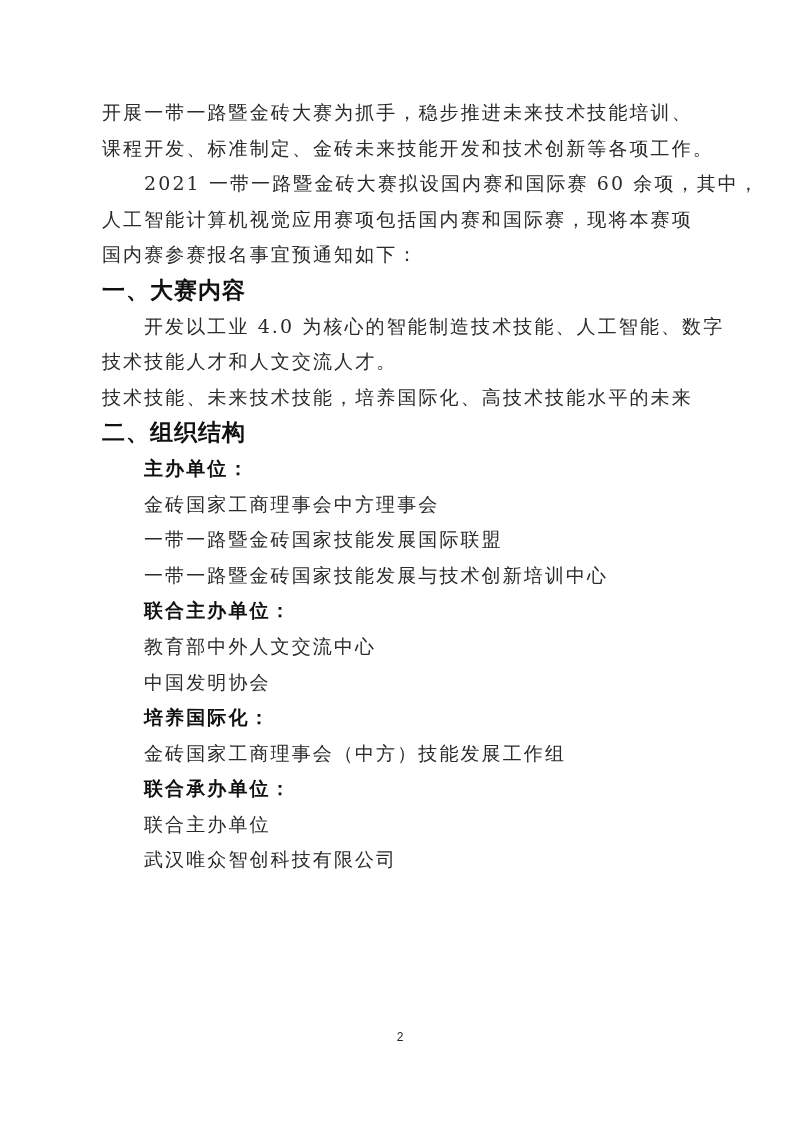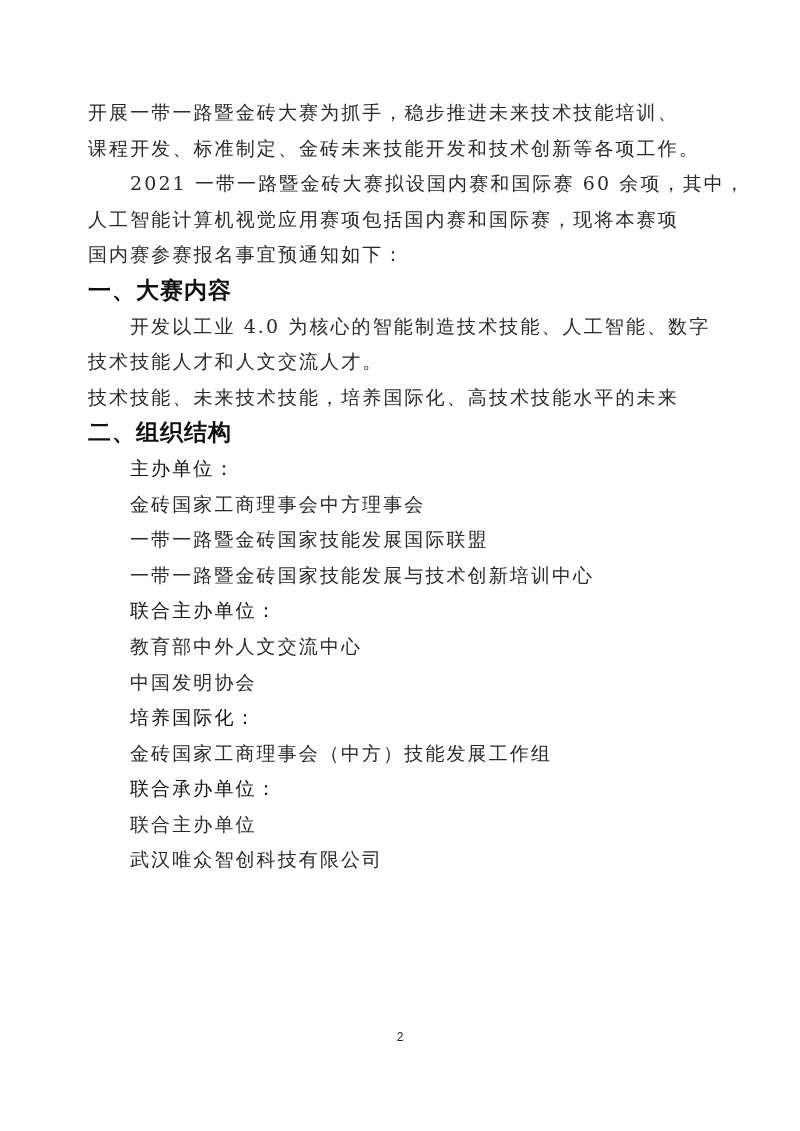--- a/index.html
+++ b/index.html
@@ -1,38 +1,38 @@
 <!DOCTYPE html>
 <html><head>
 <meta charset="utf-8">
 <style>
   html, body { margin: 0; padding: 0; background: #ffffff; }
   body { width: 800px; height: 1131px; position: relative; overflow: hidden; }
   .page { position: absolute; left: 0; top: 0; width: 800px; height: 1131px; background: #fff; }
-  .content { position: absolute; left: 88px; top: 95px; width: 610px; }
+  .content { position: absolute; left: 102px; top: 95px; width: 610px; }
   .line {
     font-family: "DejaVu Serif", "Liberation Serif", serif;
     font-size: 19px;
     color: #2a2a2a;
     height: 35.6px;
     line-height: 35.6px;
     letter-spacing: 2.1px;
     white-space: nowrap;
   }
   .indent { padding-left: 42px; }
   .heading {
     font-family: "DejaVu Sans", "Liberation Sans", sans-serif;
     font-weight: bold;
     font-size: 23px;
     color: #111;
     letter-spacing: 1px;
   }
   .subheading {
     font-family: "DejaVu Serif", "Liberation Serif", serif;
-    font-weight: normal;
+    font-weight: bold;
     color: #111;
     padding-left: 42px;
   }
   .org { padding-left: 42px; }
   .page-number {
     position: absolute; left: 0; width: 800px; top: 1030px;
     text-align: center;
     font-family: "Liberation Sans", "DejaVu Sans", sans-serif;
     font-size: 12px; color: #222;
   }

